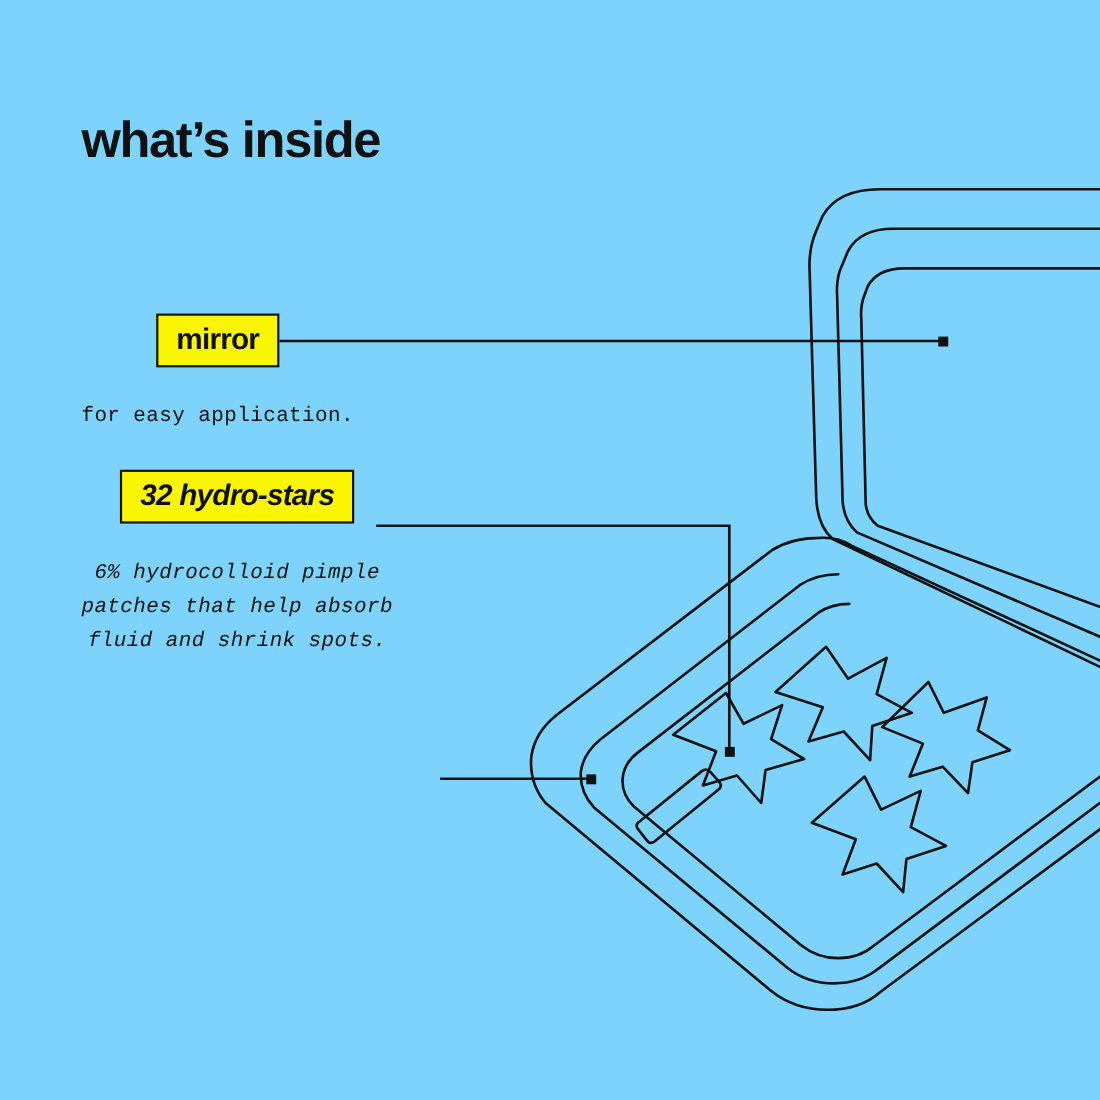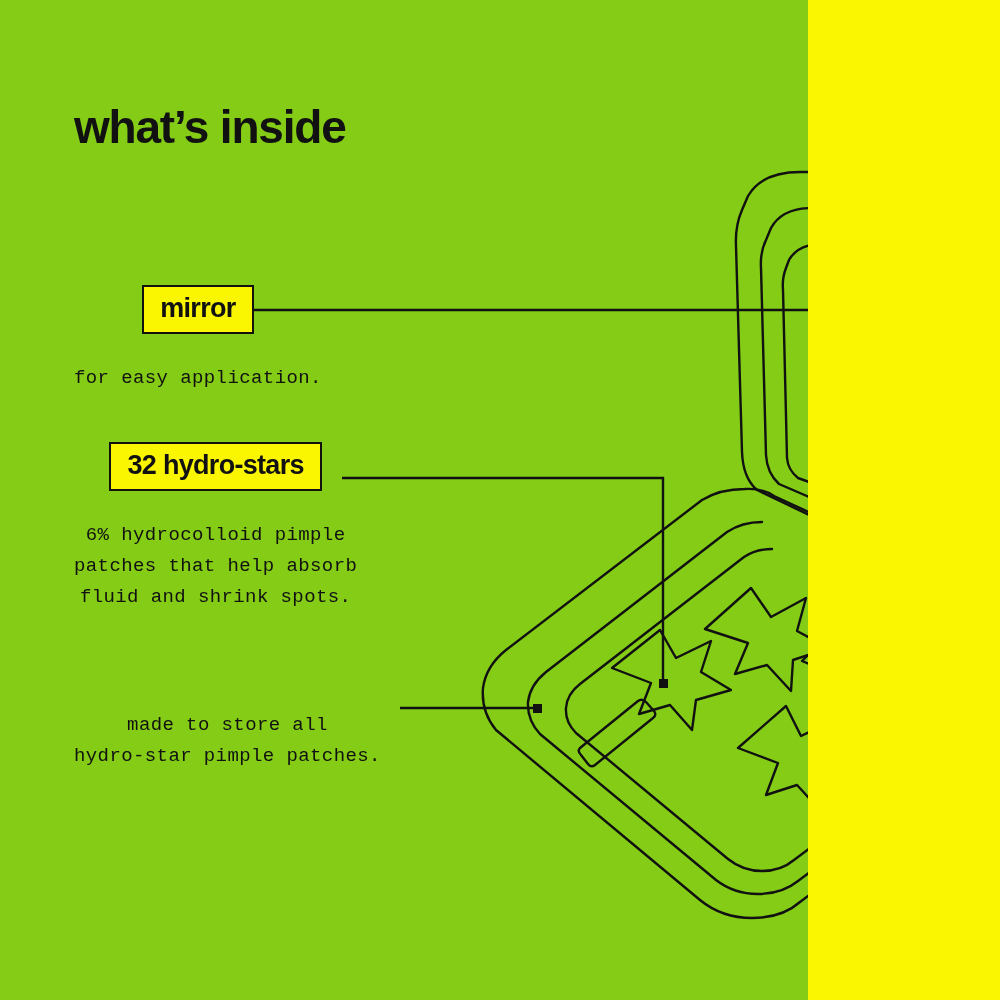--- a/index.html
+++ b/index.html
@@ -3,23 +3,23 @@
 <meta charset="utf-8">
 <title>what's inside</title>
 <style>
   html, body {
     margin: 0;
     padding: 0;
     background: #faf500;
   }
   #page {
     position: relative;
-    width: 808px;
+    width: 1000px;
     height: 1000px;
-    background: #84cc16;
+    background: #7dd3fc;
     overflow: hidden;
     font-family: "Liberation Sans", sans-serif;
     color: #111111;
   }
 
   
   #illustration {
     position: absolute;
     left: 0;
     top: 0;
@@ -67,21 +67,21 @@
     margin-top: 29px;
     font-family: "Liberation Mono", "DejaVu Sans Mono", monospace;
     font-size: 19px;
     line-height: 31px;
     letter-spacing: 0.4px;
     color: #111111;
     white-space: pre-line;
   }
 
   #callout-mirror      { left: 74px; top: 285px; }
-  #callout-stars       { left: 74px; top: 442px; }
+  #callout-stars       { left: 74px; top: 427px; font-style: italic; }
   #callout-compact     { left: 74px; top: 681px; }
 
   
   #leaders {
     position: absolute;
     left: 0;
     top: 0;
     width: 1000px;
     height: 1000px;
     z-index: 2;
@@ -248,17 +248,15 @@
   </div>
 
   <div class="callout" id="callout-stars">
     <div class="tag">32 hydro-stars</div>
     <div class="desc">6% hydrocolloid pimple
 patches that help absorb
 fluid and shrink spots.</div>
   </div>
 
   <div class="callout" id="callout-compact">
-    <div class="desc">made to store all
-hydro-star pimple patches.</div>
   </div>
 
 </div>
 
 </body></html>

